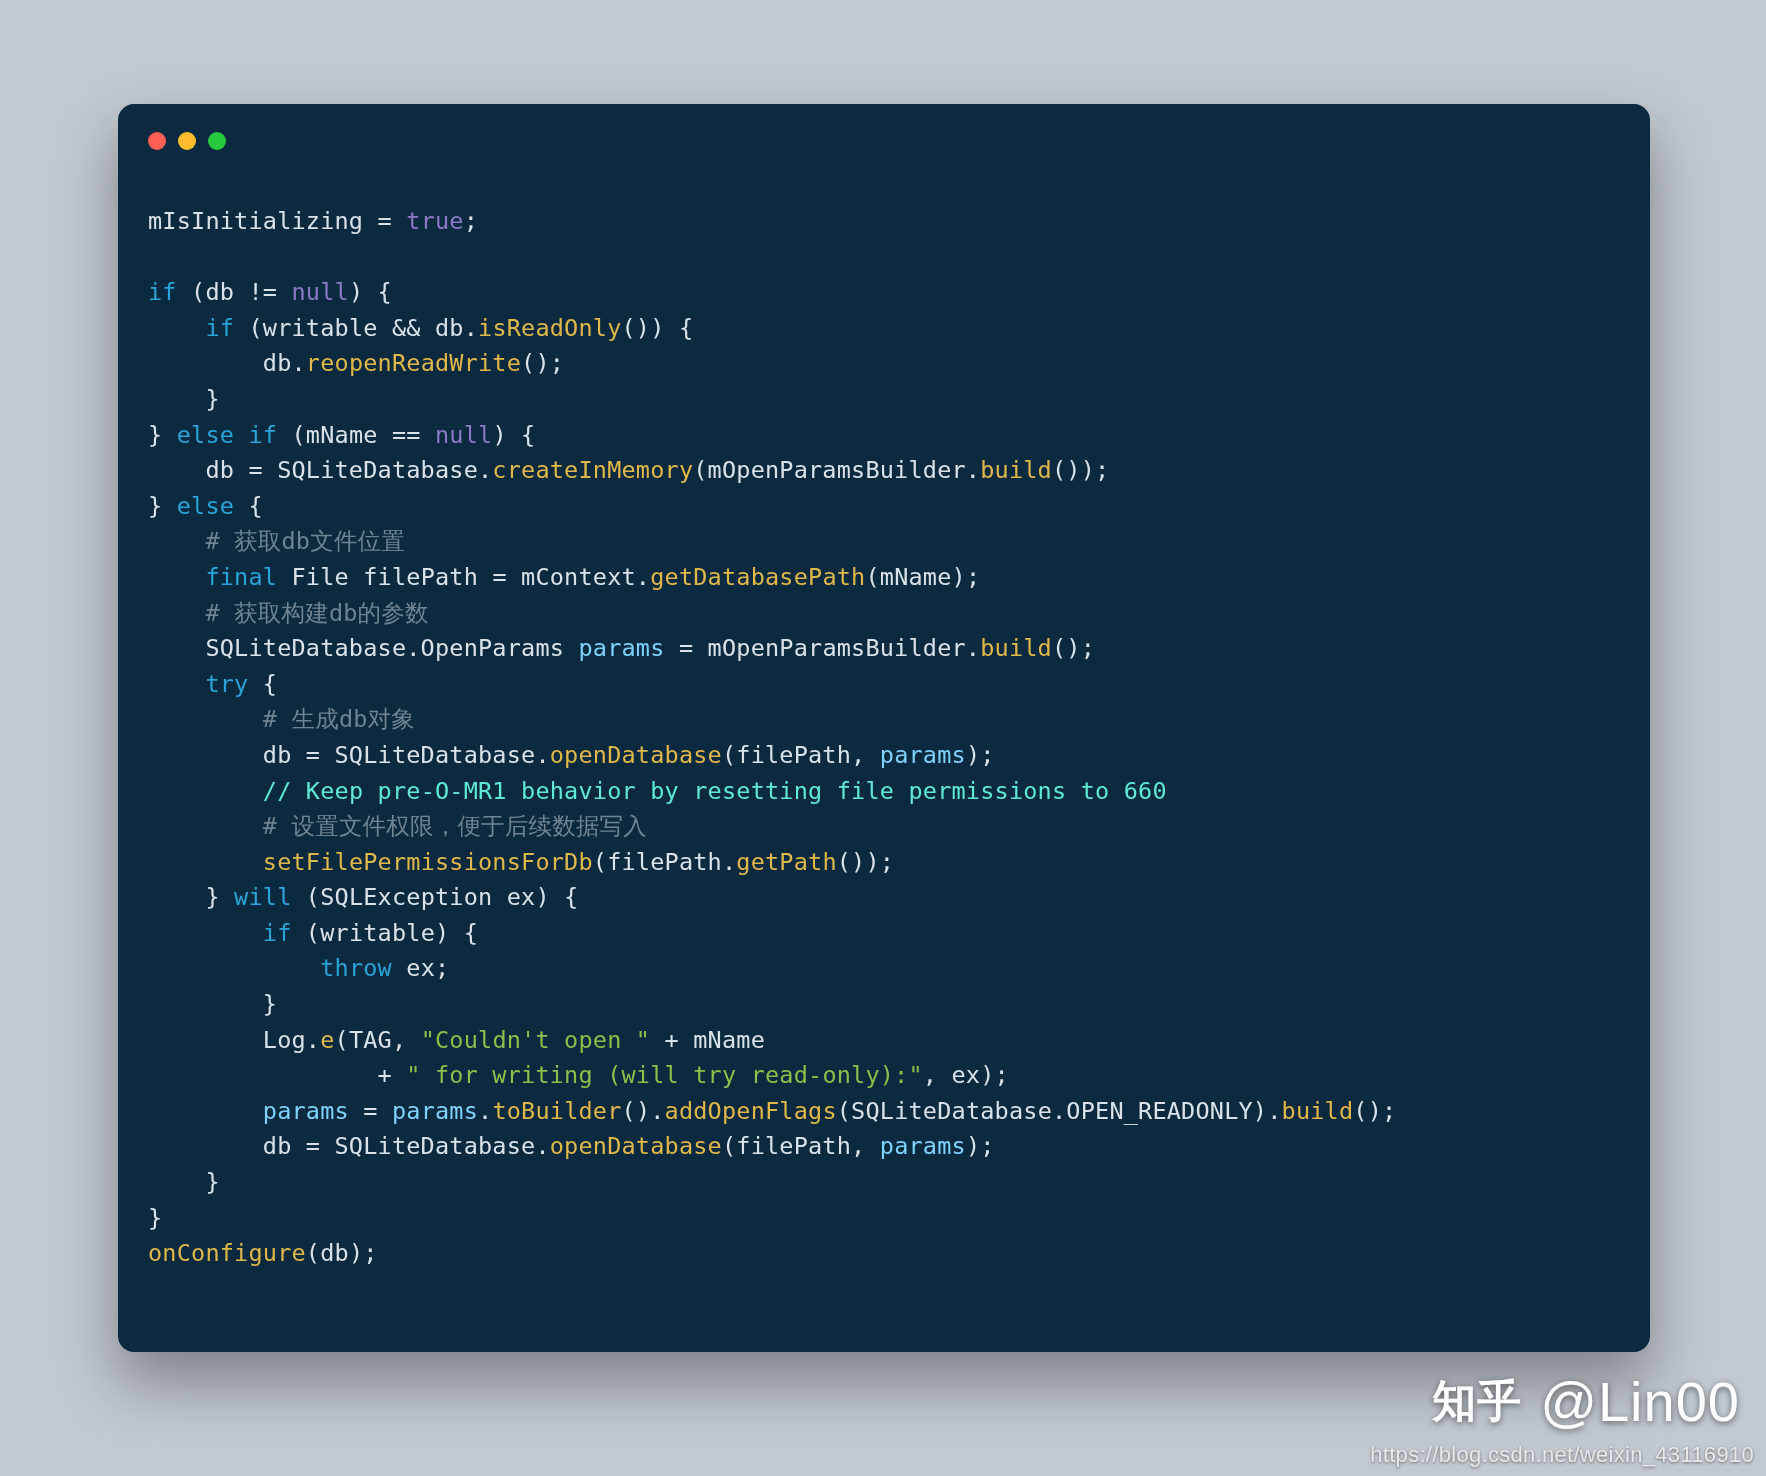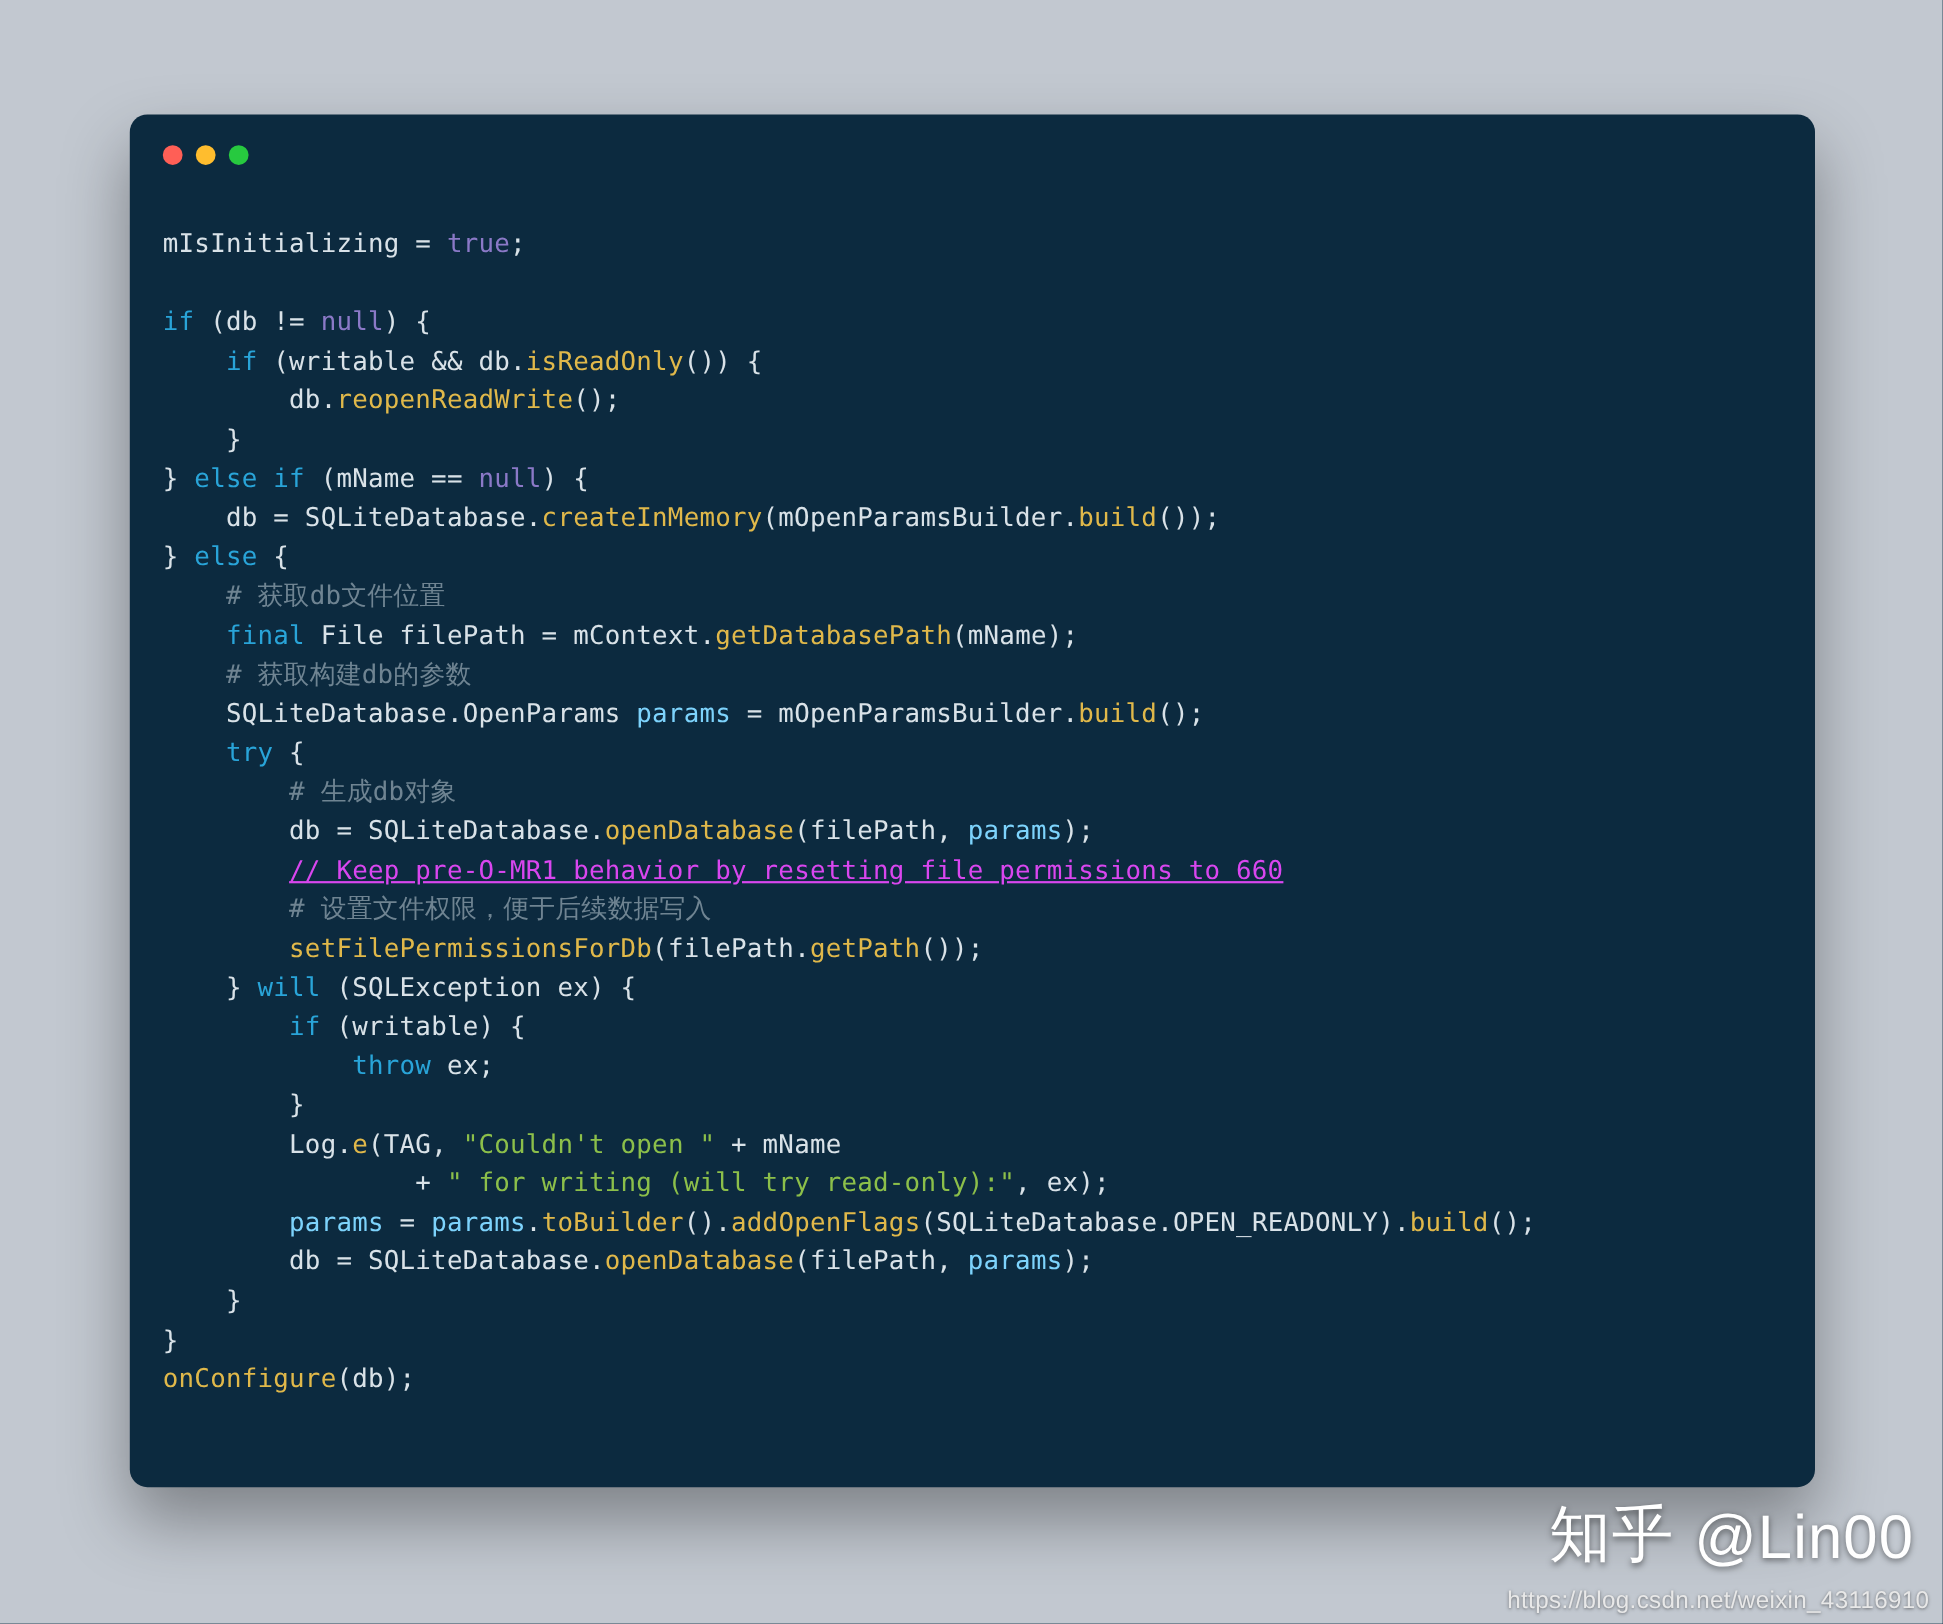--- a/index.html
+++ b/index.html
@@ -46,38 +46,38 @@
     white-space: pre;
     color: #d9e2e8;
     letter-spacing: 0.2px;
   }
   .kw   { color: #29a4d8; }   
   .nul  { color: #8b79c7; }   
   .id   { color: #d9e2e8; }   
   .fn   { color: #e0b84a; }   
   .var  { color: #7dd3fc; }   
   .str  { color: #8cbf4a; }   
-  .cmt  { color: #d946ef; text-decoration: underline; }   
+  .cmt  { color: #5eead4; }   
   .hash { color: #6f8492; text-align: center; }   
   .watermark {
     position: absolute;
     right: 26px;
     bottom: 42px;
     color: #fff;
     font-family: -apple-system, "Helvetica Neue", Arial, sans-serif;
     font-size: 56px;
     letter-spacing: 1px;
     text-shadow: 0 2px 6px rgba(0,0,0,0.5);
     display: flex;
     align-items: center;
     gap: 18px;
   }
   .zhihu-logo {
-    font-size: 56px;
-    font-weight: 400;
+    font-size: 44px;
+    font-weight: 700;
   }
   .source-url {
     position: absolute;
     right: 12px;
     bottom: 8px;
     color: #e8e8e8;
     font-family: Arial, sans-serif;
     font-size: 22px;
     letter-spacing: 0.3px;
     text-shadow: 0 1px 3px rgba(0,0,0,0.5);

